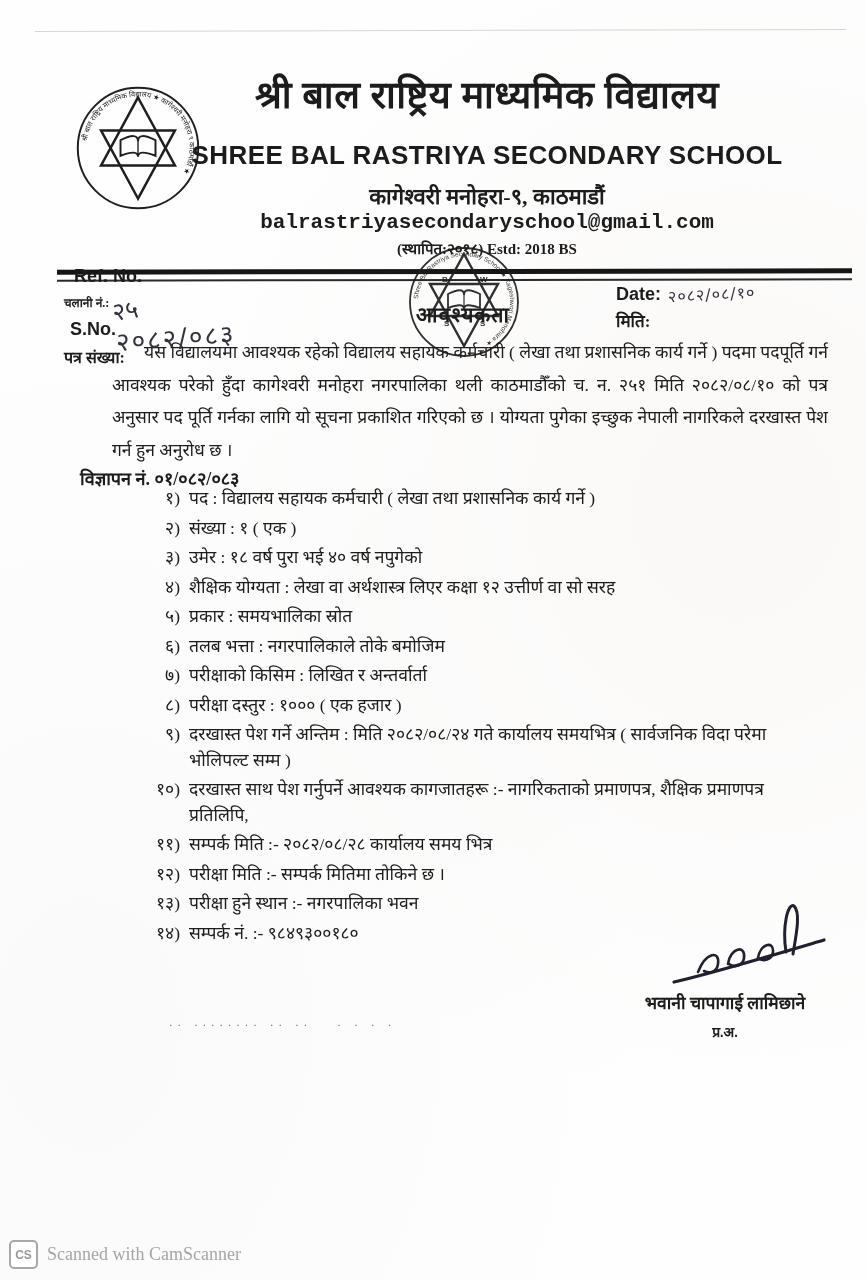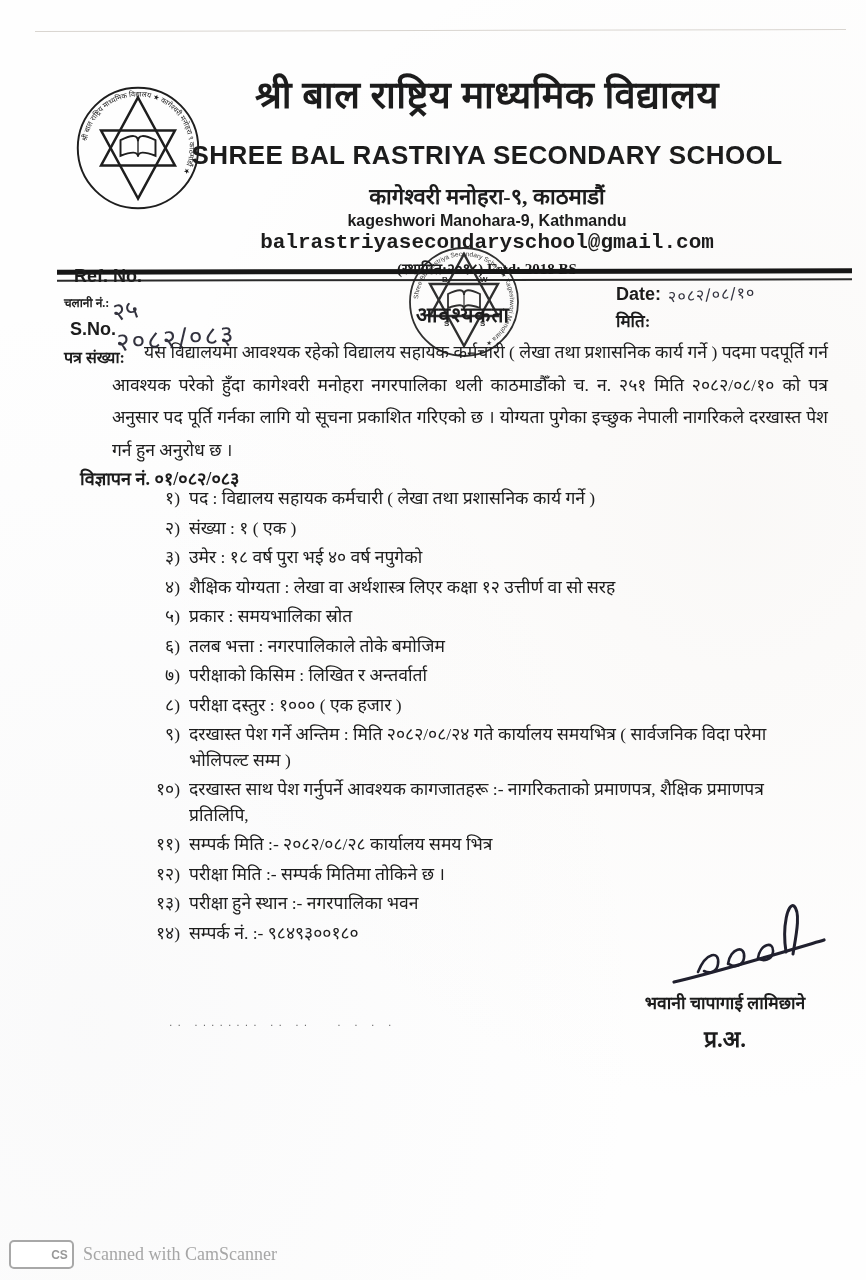--- a/index.html
+++ b/index.html
@@ -56,28 +56,28 @@
     font-size:17.5px;line-height:32.5px;text-indent:32px;text-align:justify;}
   .notice-no{position:absolute;left:80px;top:466px;font-size:18px;font-weight:700;}
   .item-list{position:absolute;left:146px;top:486px;width:672px;font-size:17.5px;}
   .item{display:flex;gap:9px;margin-bottom:4px;line-height:25.5px;}
   .item .num{min-width:34px;text-align:right;flex:0 0 auto;}
   .item .txt{flex:1;}
   
   .sig-block{position:absolute;right:26px;top:898px;width:230px;text-align:center;z-index:2;}
   .sig-svg{width:160px;height:92px;margin-left:50px;}
   .sig-name{font-size:17.5px;font-weight:700;margin-top:-4px;}
-  .sig-title{font-size:23px;font-weight:700;margin-top:8px;}
+  .sig-title{font-size:14px;font-weight:700;margin-top:8px;}
   .dotted-line{position:absolute;left:168px;top:1018px;width:230px;
     font-family:"DejaVu Sans Mono",monospace;font-size:9px;color:#6f6f6f;letter-spacing:3px;white-space:nowrap;overflow:hidden;}
   
   .cam-footer{position:absolute;left:9px;top:1240px;display:flex;align-items:center;gap:9px;}
   .cs-badge{width:25px;height:25px;border:2.5px solid #a8a8a8;border-radius:5px;
     display:flex;align-items:center;justify-content:center;
-    font-family:"Liberation Sans",sans-serif;font-size:12px;font-weight:700;color:#999;background:#fff;padding-left:36px;}
+    font-family:"Liberation Sans",sans-serif;font-size:12px;font-weight:700;color:#999;background:#fff;}
   .cam-text{font-family:Liberation Serif, serif;font-size:18px;color:#a6a6a6;}
   .seal-stroke{fill:none;stroke:#1e1e1e;}
 </style>
 </head>
 <body>
 
 <div class="page">
 
   <div class="scan-edge-top"></div>
 
@@ -94,21 +94,20 @@
       <text font-size="7.5" fill="#1e1e1e" font-family="Liberation Serif,serif">
         <textPath href="#logoRing" startOffset="2%">श्री बाल राष्ट्रिय माध्यमिक विद्यालय ★ कागेश्वरी मनोहरा ९ काठमाडौं ★</textPath>
       </text>
     </svg>
   </div>
 
   <div class="header-text">
     <div class="title-np">श्री बाल राष्ट्रिय माध्यमिक विद्यालय</div>
     <div class="title-en">SHREE BAL RASTRIYA SECONDARY SCHOOL</div>
     <div class="addr-np">कागेश्वरी मनोहरा-९, काठमाडौं</div>
-    <div class="addr-en">kageshwori Manohara-9, Kathmandu</div>
     <div class="email">balrastriyasecondaryschool@gmail.com</div>
     <div class="estd">(स्थापित:२०१८) Estd: 2018 BS</div>
   </div>
 
   <div class="rule-thick"></div>
   <div class="rule-thin"></div>
 
   <div class="subject">आवश्यकता</div>
   <div class="stamp">
     <svg viewBox="0 0 120 120" width="120" height="120">

